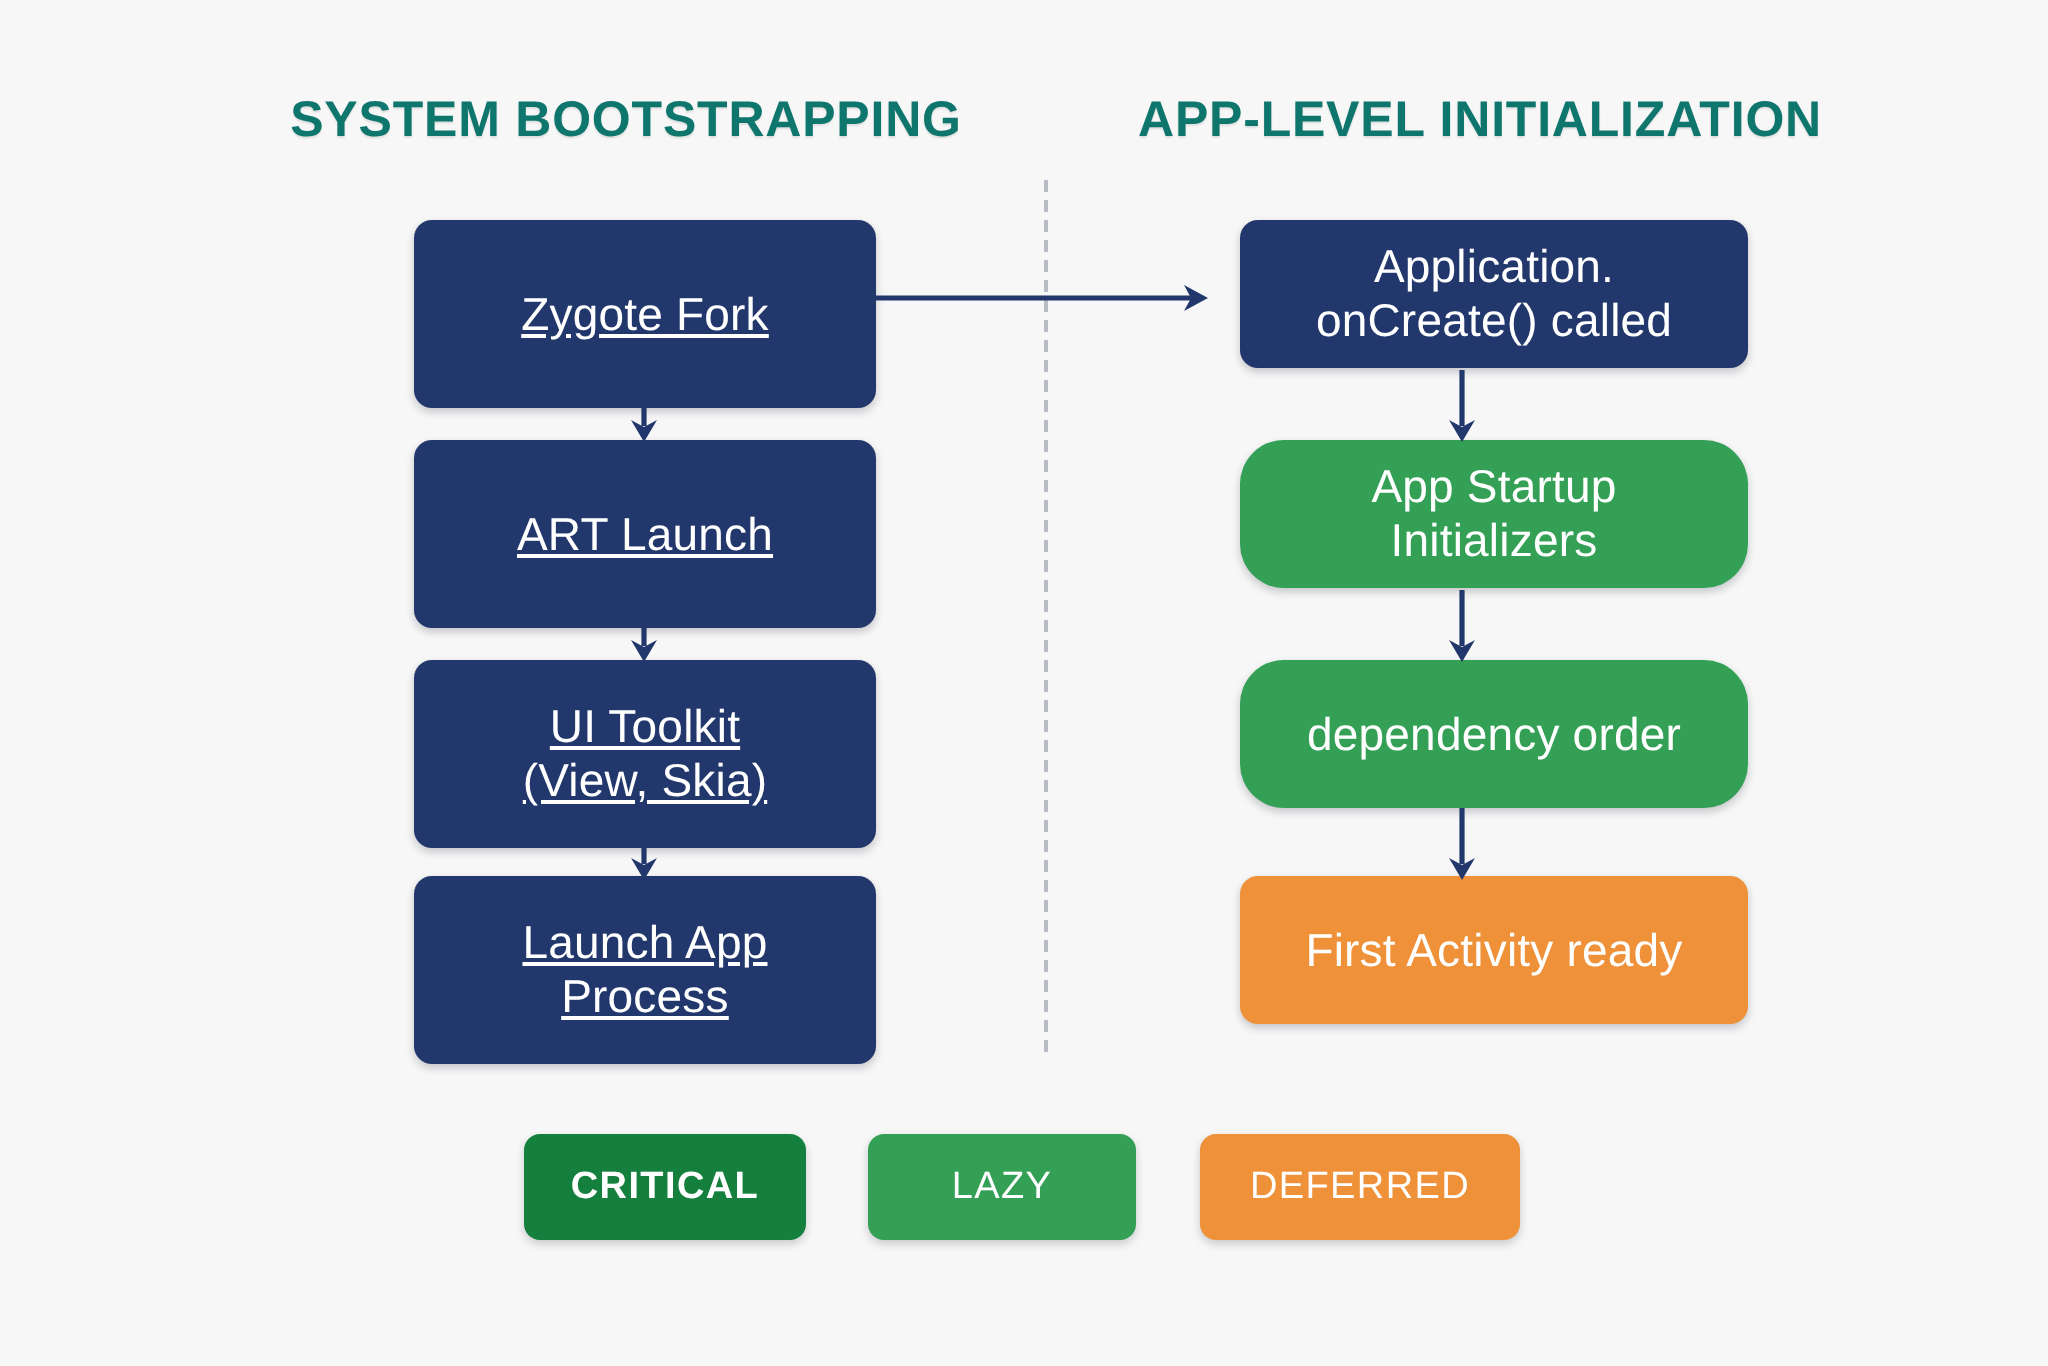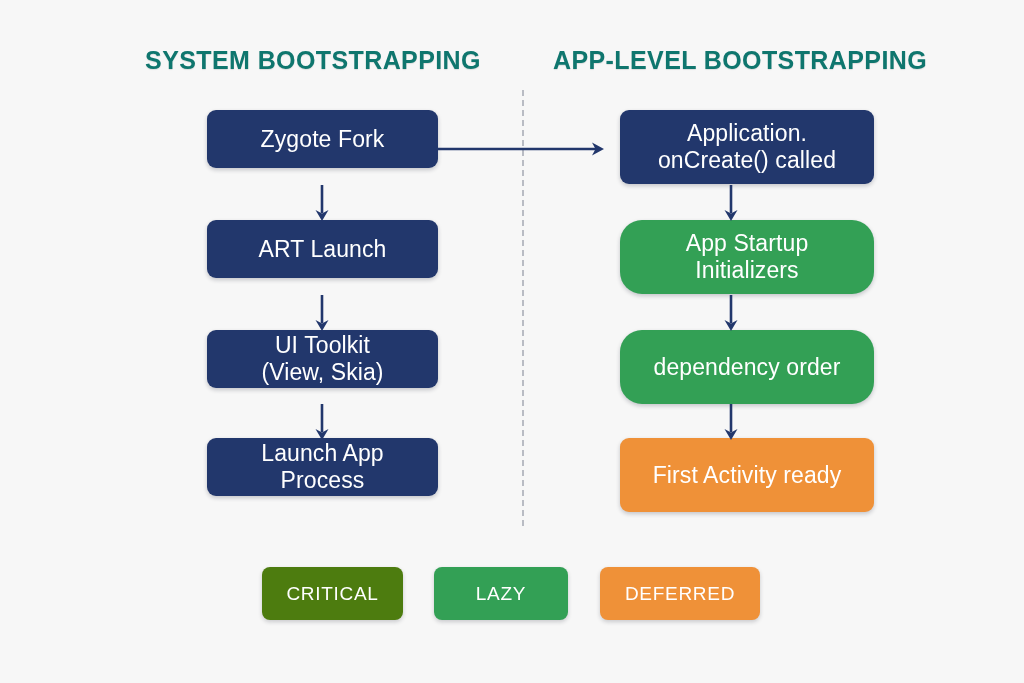--- a/index.html
+++ b/index.html
@@ -59,21 +59,21 @@
     letter-spacing: 0.1px;
     box-shadow: 0 2px 4px rgba(20,25,40,0.22);
     box-sizing: border-box;
     padding: 4px 10px;
   }
   .node span { display: block; }
   .c-critical { background: #22376c; }
   .c-lazy     { background: #33a055; border-radius: 22px; }
   .c-deferred { background: #ef9138; }
 
-  .col-l { left: 207px; width: 231px; height: 58px; }
+  .col-l { left: 207px; width: 231px; height: 94px; text-decoration: underline; }
   .col-r { left: 620px; width: 254px; height: 74px; }
 
   .row1 { top: 110px; }
   .row2 { top: 220px; }
   .row3 { top: 330px; }
   .row4 { top: 438px; }
 
   
   .v-arrow {
     position: absolute;
@@ -109,31 +109,31 @@
     border-radius: 8px;
     display: flex;
     align-items: center;
     justify-content: center;
     color: #ffffff;
     font-size: 19px;
     letter-spacing: 0.7px;
     box-shadow: 0 2px 4px rgba(20,25,40,0.20);
     box-sizing: border-box;
   }
-  #legend-critical { left: 262px; width: 141px; background: #4d7c0f; }
+  #legend-critical { left: 262px; width: 141px; background: #15803d; font-weight: bold; }
   #legend-lazy     { left: 434px; width: 134px; background: #33a055; }
   #legend-deferred { left: 600px; width: 160px; background: #ef9138; }
 </style>
 </head>
 <body>
 
 <div id="stage">
 
   <div class="col-head" id="head-left">SYSTEM BOOTSTRAPPING</div>
-  <div class="col-head" id="head-right">APP-LEVEL BOOTSTRAPPING</div>
+  <div class="col-head" id="head-right">APP-LEVEL INITIALIZATION</div>
 
   <div id="divider"></div>
 
   <div class="node col-l row1 c-critical">
     <div>
       <span>Zygote Fork</span>
     </div>
   </div>
 
   <div class="node col-l row2 c-critical">

